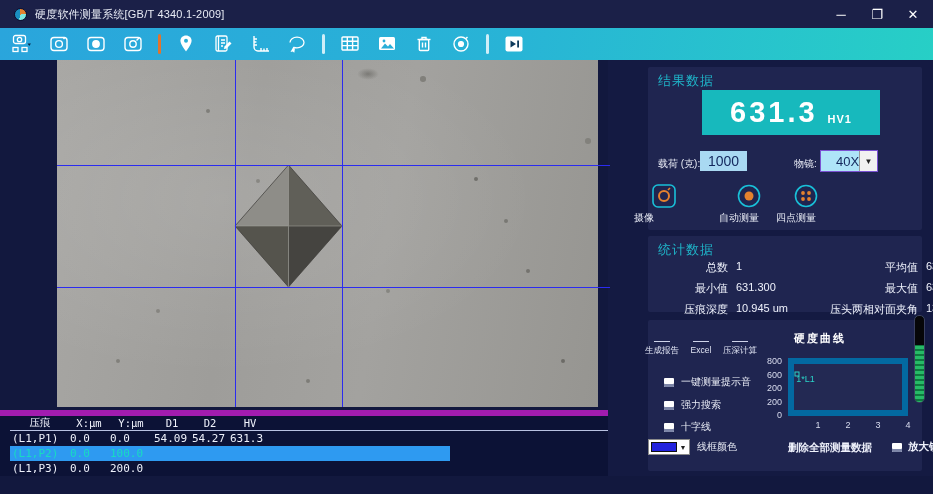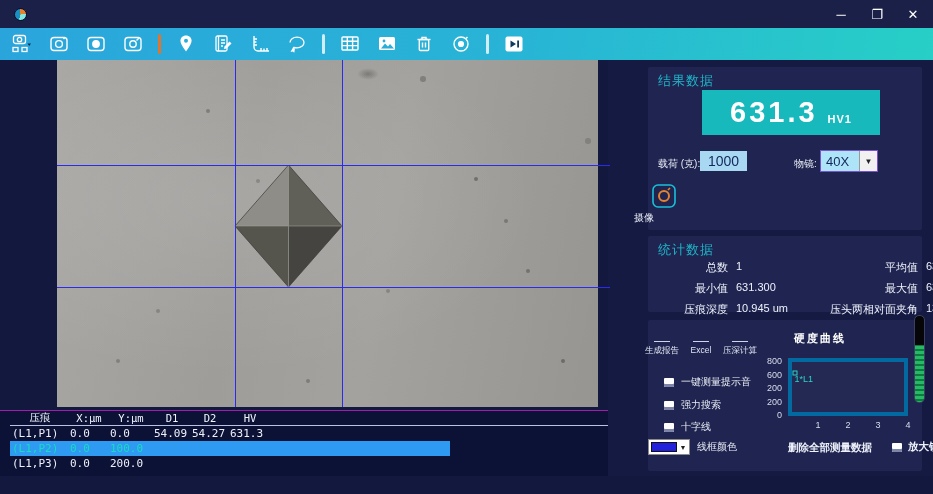--- a/index.html
+++ b/index.html
@@ -36,21 +36,21 @@
   .cross-h { position:absolute; left:0; right:-12px; height:1px; background:#2b2bf0; }
   .specks { position:absolute; left:0; top:0; width:2px; height:2px; border-radius:50%; background:transparent;
     box-shadow: 150px 50px 0 1px #6f6e69, 365px 18px 0 2px #73726c, 418px 118px 0 1px #5d5c57,
       448px 160px 0 1px #6a6964, 470px 210px 0 1px #64635e, 505px 300px 0 1px #5a5954,
       100px 250px 0 1px #7a7973, 60px 300px 0 1px #74736d, 250px 320px 0 1px #6f6e68,
       330px 230px 0 1px #7a7a74, 530px 80px 0 2px #797872, 200px 120px 0 1px #7c7b75; opacity:.7; }
   .smudge { position:absolute; left:300px; top:8px; width:22px; height:12px; border-radius:50%;
     background:radial-gradient(ellipse, rgba(90,89,84,.55), rgba(90,89,84,0) 70%); }
 
   
-  .dtable { height:66px; border-top:1px solid #a21caf; background:#0c1236; padding-left:10px;
+  .dtable { height:66px; border-top:6px solid #a21caf; background:#0c1236; padding-left:10px;
     font-family:"DejaVu Sans Mono","Liberation Mono",monospace; font-size:11px; color:#eef1fb; overflow:hidden; }
   .trow { display:grid; grid-template-columns:58px 40px 44px 38px 38px 42px 1fr; height:15px; align-items:center; }
   .trow.head { font-size:10.5px; border-bottom:1px solid #b9c2e2; color:#f2f4fd; }
   .trow.head .tcell { text-align:center; }
   .trow .tcell { padding-left:2px; white-space:nowrap; }
   .trow.selected { background:linear-gradient(90deg,#2e9af1 0,#2e9af1 440px,transparent 440px); color:#17dcc2; }
 
   
   .right { width:325px; background:#141a42; padding-left:40px; }
   .section { position:relative; width:274px; background:#1f2550; border-radius:2px; }
@@ -61,37 +61,37 @@
 
   .hv-box { position:absolute; left:54px; top:23px; width:178px; height:45px; background:#17b9bd;
     display:flex; align-items:center; justify-content:center; }
   .hv-value { color:#fff; font-size:29px; font-weight:bold; letter-spacing:3px; }
   .hv-unit { color:#fff; font-size:11px; font-weight:bold; margin-left:10px; margin-top:12px; letter-spacing:1px; }
 
   .fld-label { position:absolute; color:#e8ebf5; font-size:10px; }
   .load-input { position:absolute; left:52px; top:84px; width:47px; height:20px; background:#a9d9f2; border:none;
     font-size:14px; color:#13275c; text-align:center; font-family:inherit; }
   .obj-select { position:absolute; left:172px; top:83px; width:58px; height:22px; display:flex; border:1px solid #7b52d3; }
-  .obj-value { flex:1; background:#aee4f8; color:#13275c; font-size:13px; display:flex; align-items:center; padding-left:5px; }
+  .obj-value { flex:1; background:#aee4f8; color:#13275c; font-size:13px; display:flex; align-items:center; padding-left:15px; }
   .obj-arrow { width:18px; background:#f1f1f1; border-left:1px solid #9a9a9a; display:flex; align-items:center; justify-content:center; font-size:8px; color:#222; }
 
   .rbtn { position:absolute; top:116px; width:60px; text-align:left; }
   .rbtn .rbtn-label { display:block; color:#e8ebf5; font-size:10px; margin-top:2px; white-space:nowrap; }
 
   .stat-grid { position:absolute; left:0; top:24px; right:6px; display:grid;
     grid-template-columns:88px 72px 118px 1fr; row-gap:6px; color:#eef1fb; font-size:11px; }
   .stat-label { text-align:right; padding-right:8px; white-space:nowrap; }
   .stat-value { text-align:left; white-space:nowrap; }
 
   
   .rep-btn { position:absolute; top:21px; width:44px; text-align:center; color:#dfe3f2; font-size:8.5px; white-space:nowrap; }
   .rep-btn::before { content:""; display:block; width:16px; height:1px; background:#cfd4ea; margin:0 auto 3px; }
   .chart-title { position:absolute; left:146px; top:11px; color:#fff; font-size:11px; font-weight:bold; letter-spacing:2px; }
   .ytick { position:absolute; left:100px; width:34px; text-align:right; color:#d8dcee; font-size:9px; height:10px; line-height:10px; }
-  .plot { position:absolute; left:140px; top:38px; width:120px; height:58px; border:4px solid #0369a1; background:rgba(255,255,255,.02); }
+  .plot { position:absolute; left:140px; top:38px; width:120px; height:58px; border:6px solid #0369a1; background:rgba(255,255,255,.02); }
   .chart-point { position:absolute; width:5px; height:5px; border:1px solid #2ad4c8; background:transparent; transform:translate(-50%,-50%); }
   .chart-point-label { position:absolute; color:#2ad4c8; font-size:9px; transform:translate(-20%,-50%); white-space:nowrap; }
   .xtick { position:absolute; top:100px; width:20px; text-align:center; color:#d8dcee; font-size:9px; }
   .level-slider { position:absolute; right:-3px; top:-5px; width:11px; height:88px; border:1px solid #3a4060; border-radius:5px;
     background:linear-gradient(#060608 0 34%, transparent 34%),
       repeating-linear-gradient(180deg,#27b968 0 3px,#0d7a3e 3px 5px); background-color:#060608; }
   .cbx { display:inline-block; width:10px; height:9px; background:#fff; border-radius:1px; box-shadow:inset 0 -3px 0 #7d86a8; }
   .chk-row { position:absolute; left:16px; display:flex; align-items:center; gap:7px; color:#e8ebf5; font-size:10px; white-space:nowrap; }
   .color-row { position:absolute; left:0px; top:119px; display:flex; align-items:center; gap:7px; color:#e8ebf5; font-size:10px; }
   .color-dd { width:42px; height:16px; background:#fff; border:1px solid #8a8a8a; display:flex; align-items:center; }
@@ -102,20 +102,21 @@
 
   svg { display:block; }
 </style>
 </head>
 <body>
 
 <div class="app">
 
   <div class="titlebar">
     <span class="app-icon"></span>
+    <span class="win-title">硬度软件测量系统[GB/T 4340.1-2009]</span>
     <div class="win-controls">
       <span class="win-btn">─</span>
       <span class="win-btn">❐</span>
       <span class="win-btn">✕</span>
     </div>
   </div>
 
 
   <div class="toolbar">
     <span class="tool-btn">
@@ -292,20 +293,37 @@
         </div>
 
         <div class="rbtn" style="left:-14px;">
           <svg width="26" height="26" viewBox="0 0 26 26" style="margin:0 auto;">
             <rect x="2" y="2" width="22" height="22" rx="5" fill="none" stroke="#19c0d8" stroke-width="1.6"></rect>
             <circle cx="13" cy="13" r="5" fill="none" stroke="#e5822e" stroke-width="2"></circle>
             <path d="M17 7l2-2" stroke="#e5822e" stroke-width="1.6"></path>
           </svg>
           <span class="rbtn-label">摄像</span>
         </div>
+        <div class="rbtn" style="left:71px;">
+          <svg width="26" height="26" viewBox="0 0 26 26" style="margin:0 auto;">
+            <circle cx="13" cy="13" r="10.5" fill="none" stroke="#19c0d8" stroke-width="1.6"></circle>
+            <circle cx="13" cy="13" r="4.5" fill="#e5822e"></circle>
+          </svg>
+          <span class="rbtn-label">自动测量</span>
+        </div>
+        <div class="rbtn" style="left:128px;">
+          <svg width="26" height="26" viewBox="0 0 26 26" style="margin:0 auto;">
+            <circle cx="13" cy="13" r="10.5" fill="none" stroke="#19c0d8" stroke-width="1.6"></circle>
+            <circle cx="10" cy="10" r="1.9" fill="#e5822e"></circle>
+              <circle cx="16" cy="10" r="1.9" fill="#e5822e"></circle>
+            <circle cx="10" cy="16" r="1.9" fill="#e5822e"></circle>
+              <circle cx="16" cy="16" r="1.9" fill="#e5822e"></circle>
+          </svg>
+          <span class="rbtn-label">四点测量</span>
+        </div>
       </div>
 
       <div class="section sec2">
         <span class="sec-title">统计数据</span>
         <div class="stat-grid">
           <span class="stat-label">总数</span>
           <span class="stat-value">1</span>
           <span class="stat-label">平均值</span>
           <span class="stat-value">631.300</span>
           <span class="stat-label">最小值</span>

